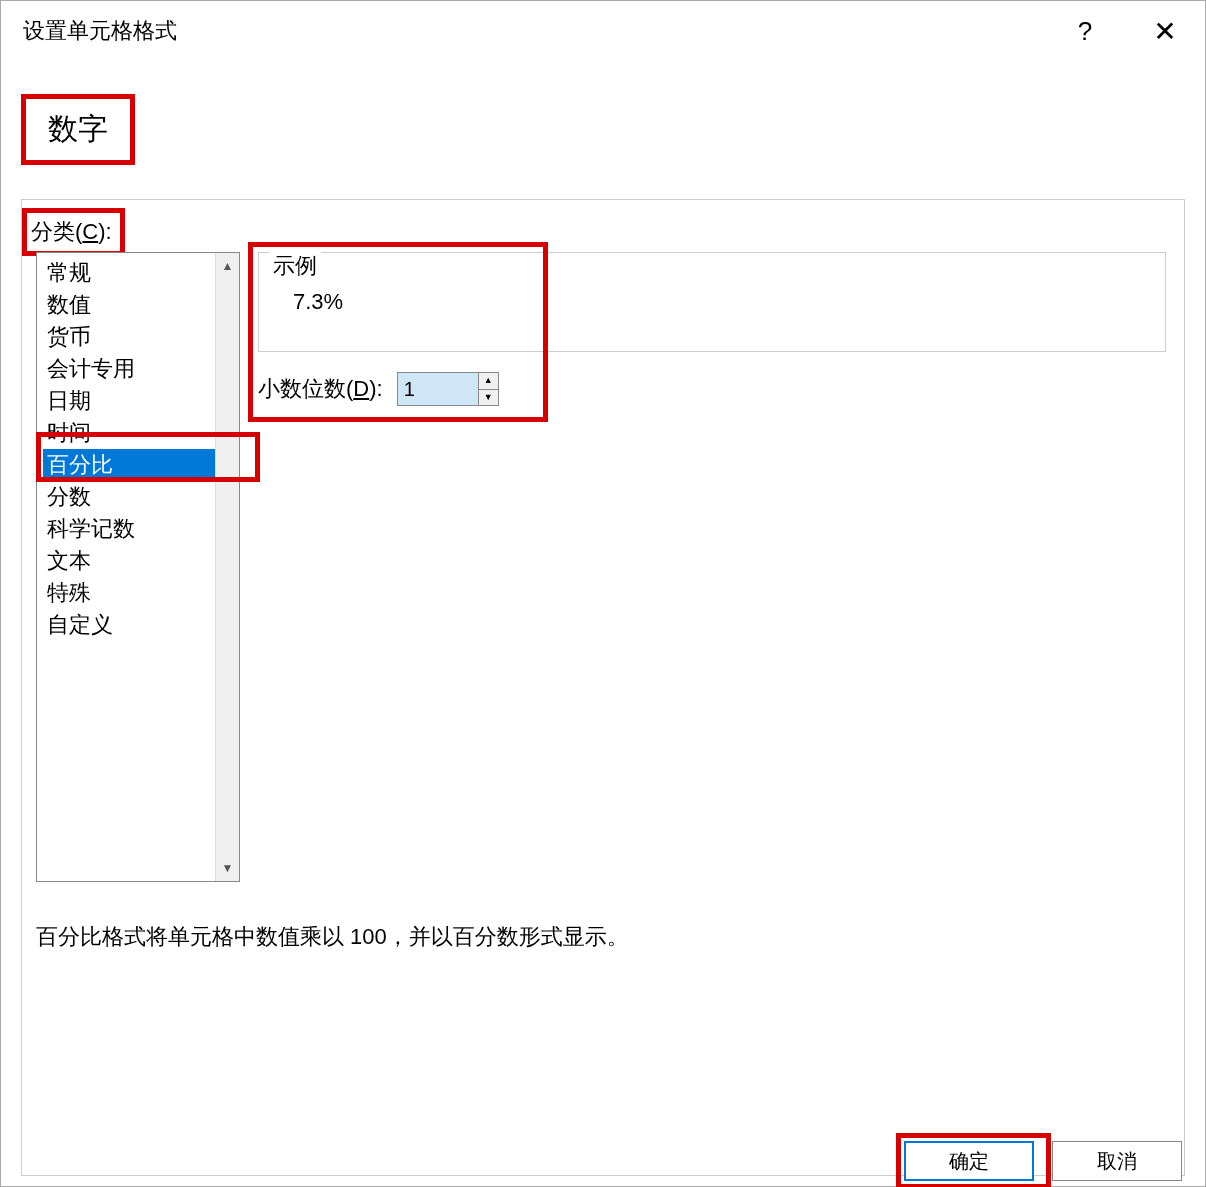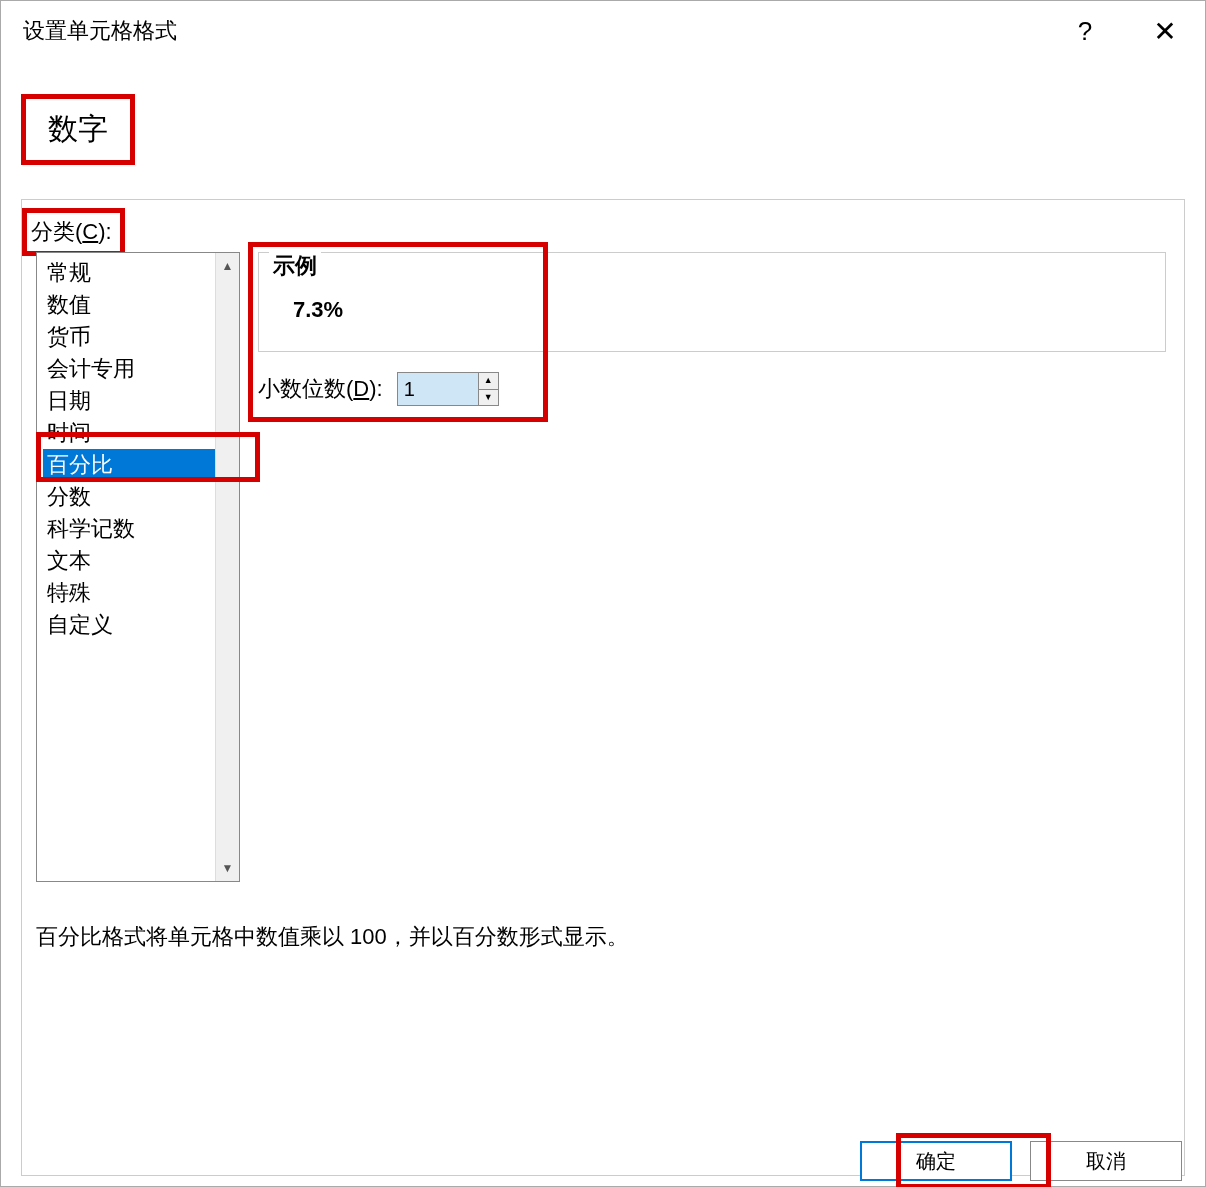--- a/index.html
+++ b/index.html
@@ -137,23 +137,22 @@
     .scroll-arrow { font-size: 12px; color: #555; }
 
     .right-pane {
       flex: 1;
       position: relative;
     }
     .sample-box {
       border: 1px solid #ccc;
       height: 100px;
       position: relative;
-      padding: 10px 14px;
-      background: #fff;
-      font-weight: bold;
+      padding: 2px 14px;
+      background: #fff;
     }
     .sample-label {
       position: absolute;
       top: -2px; left: 10px;
       background: #fff;
       padding: 0 4px;
       font-size: 22px;
     }
     .sample-value {
       margin-top: 34px;
@@ -216,21 +215,21 @@
 
     .button-row {
       position: absolute;
       bottom: 6px;
       right: 24px;
       display: flex;
       gap: 18px;
       align-items: center;
     }
     .dlg-btn {
-      width: 152px;
+      width: 130px;
       height: 40px;
       border: 1px solid #888;
       background: #fff;
       font-size: 20px;
       display: flex;
       align-items: center;
       justify-content: center;
     }
     .dlg-btn.primary {
       border: 2px solid #0078d7;

